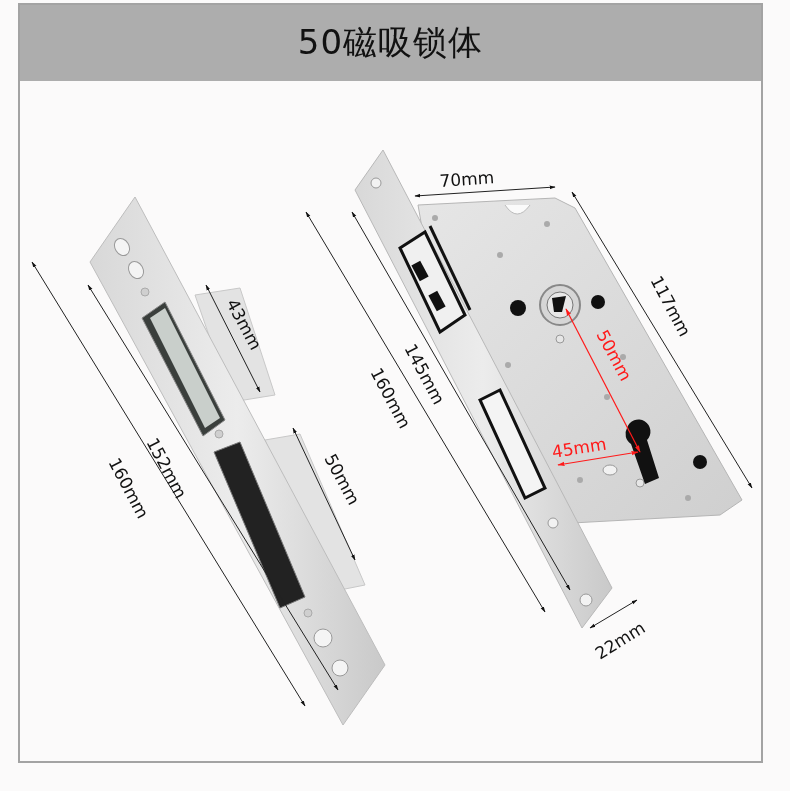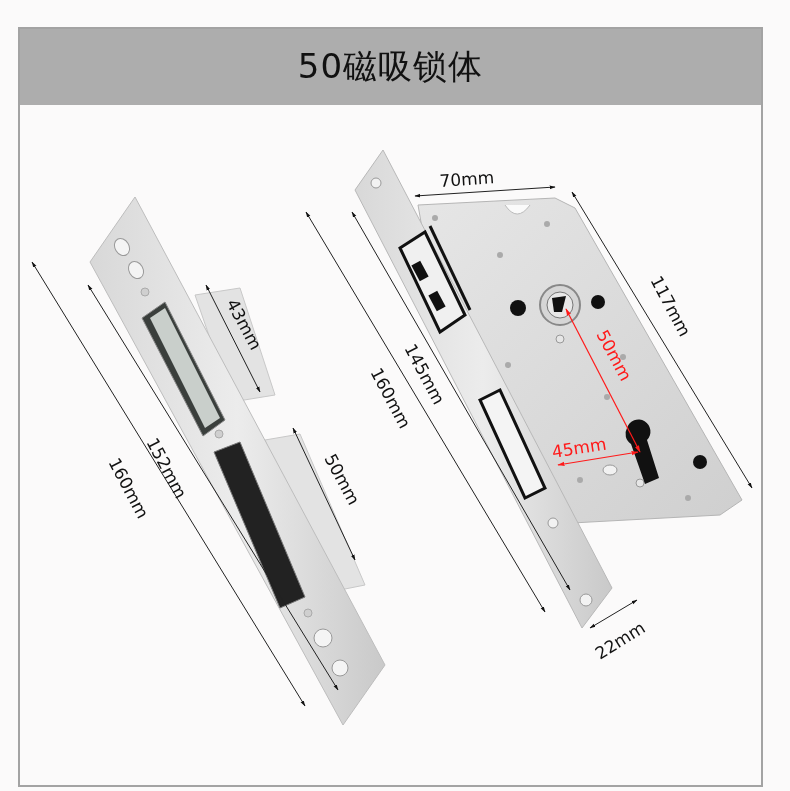--- a/index.html
+++ b/index.html
@@ -1,17 +1,17 @@
 <!DOCTYPE html>
 <html><head>
 <meta charset="utf-8">
 <style>
   html,body{margin:0;padding:0;background:#fbfafa;}
   body{width:790px;height:791px;position:relative;overflow:hidden;font-family:"DejaVu Sans","Liberation Sans",sans-serif;}
-  .frame{position:absolute;left:18px;top:3px;width:745px;height:760px;border:2px solid #a3a3a3;background:#fbfafa;box-sizing:border-box;margin-top:24px;}
+  .frame{position:absolute;left:18px;top:3px;width:745px;height:760px;border:2px solid #a3a3a3;background:#fbfafa;box-sizing:border-box;}
   .header{position:absolute;left:0;top:0;right:0;height:76px;background:#adadad;display:flex;align-items:center;justify-content:center;}
   .title{font-size:34px;color:#111;letter-spacing:1px;font-family:"DejaVu Sans","Liberation Sans",sans-serif;}
   svg{position:absolute;left:0;top:0;}
   .dim{font-family:"DejaVu Sans","Liberation Sans",sans-serif;font-size:17px;fill:#111;}
   .dim-red{font-family:"DejaVu Sans","Liberation Sans",sans-serif;font-size:17px;fill:#ff1a1a;}
 </style>
 </head>
 <body>
 
 <div class="frame">

